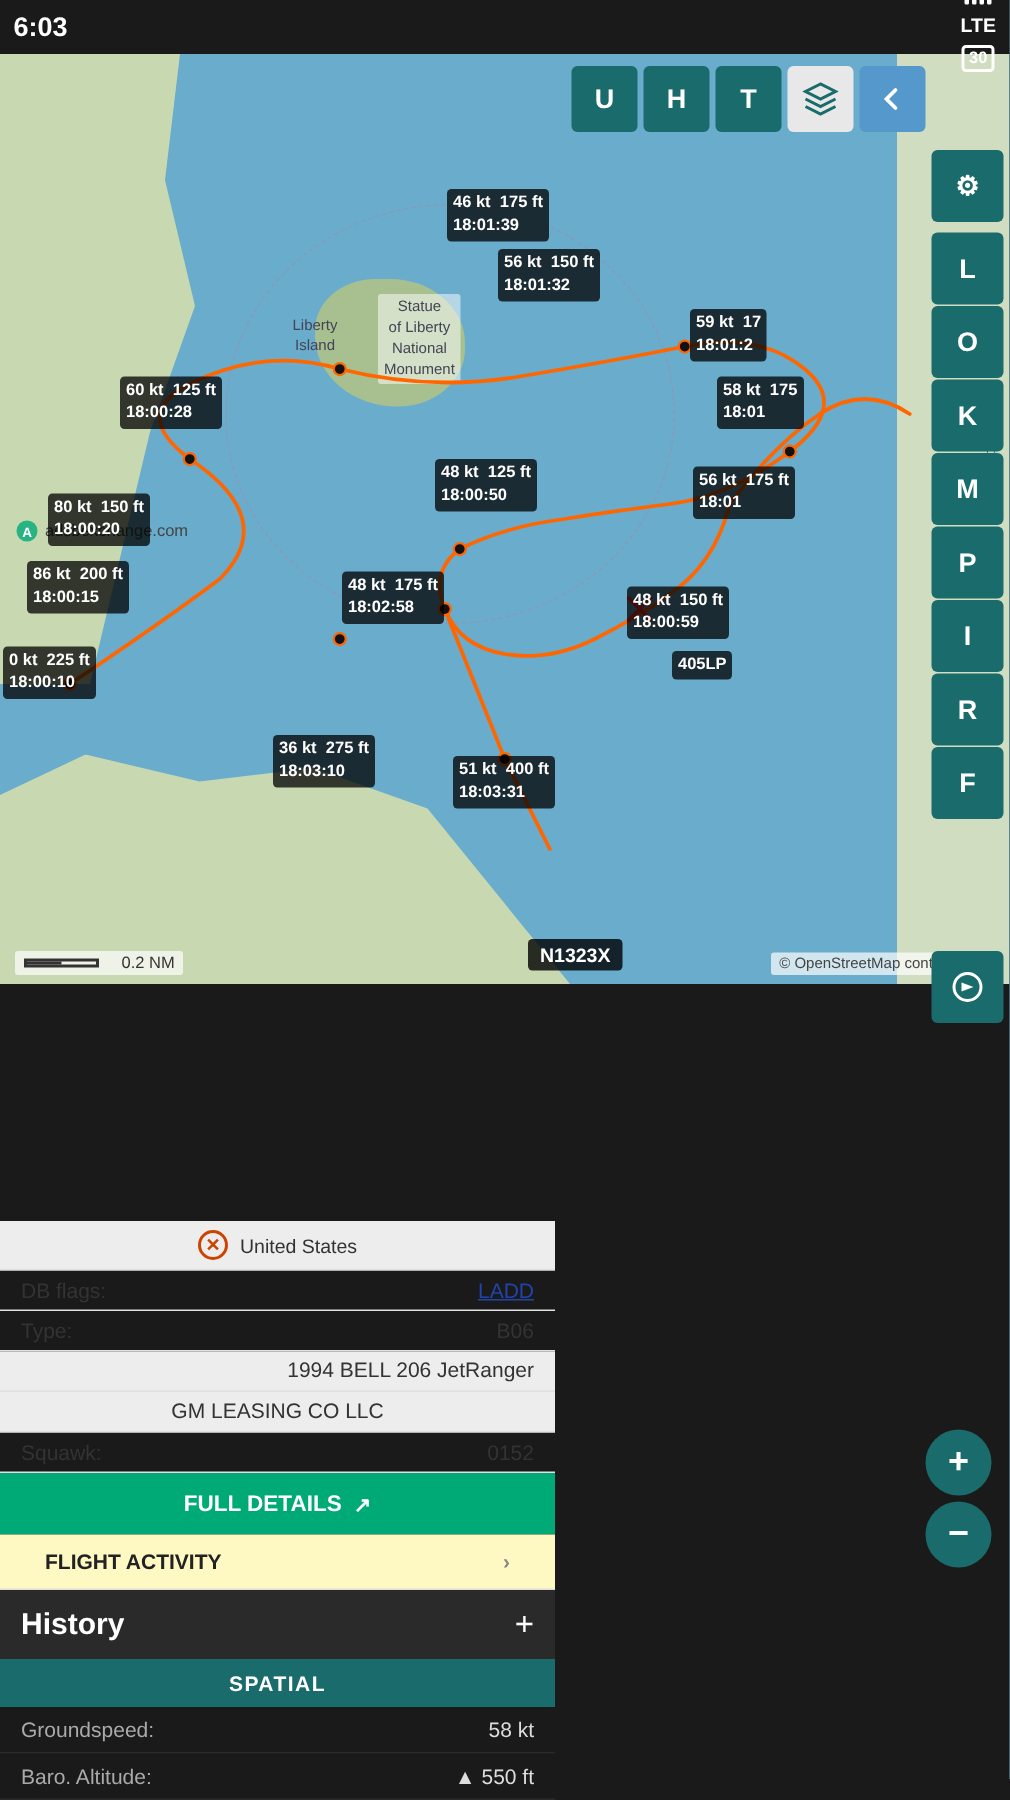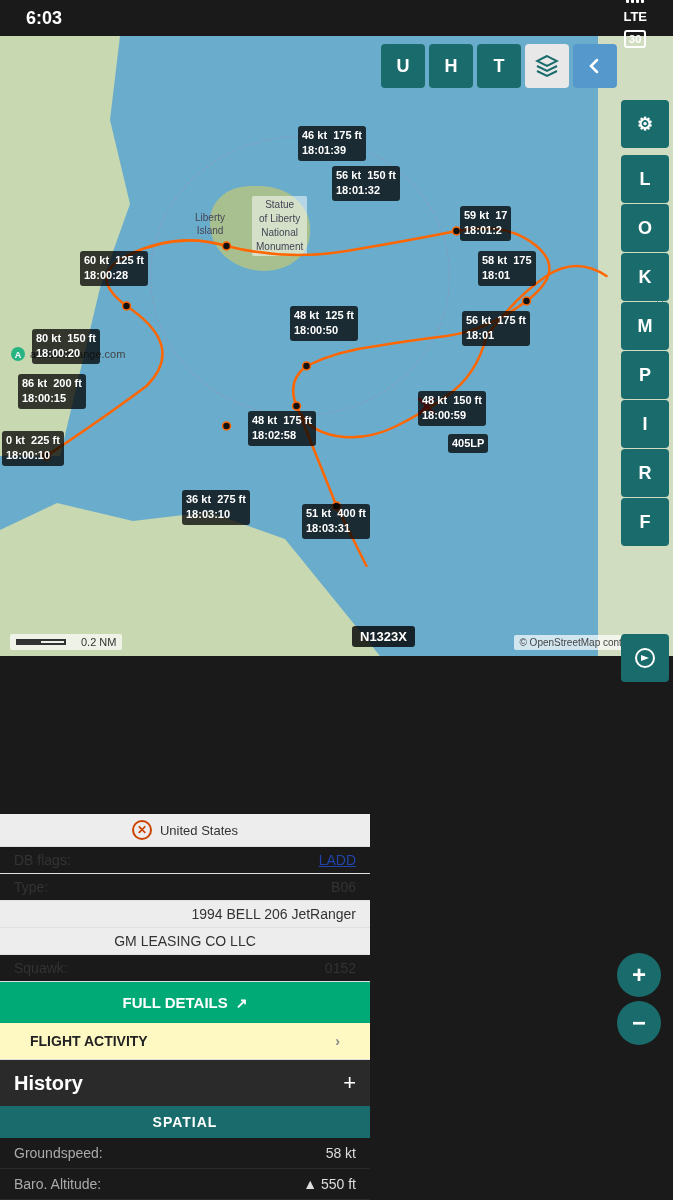--- a/index.html
+++ b/index.html
@@ -14,21 +14,21 @@
 
     
     .status-bar {
       position: absolute;
       top: 0; left: 0; right: 0;
       height: 36px;
       background: #1a1a1a;
       display: flex;
       align-items: center;
       justify-content: space-between;
-      padding: 0 26px;
+      padding: 0 9px;
       z-index: 100;
       color: white;
     }
     .status-time {
       font-size: 18px;
       font-weight: 700;
       color: white;
     }
     .status-right {
       display: flex;
@@ -461,21 +461,21 @@
 
   <div class="flight-label" style="left:298px;top:90px;">46 kt&nbsp;&nbsp;175 ft<br>18:01:39</div>
   <div class="flight-label" style="left:332px;top:130px;">56 kt&nbsp;&nbsp;150 ft<br>18:01:32</div>
   <div class="flight-label" style="left:460px;top:170px;">59 kt&nbsp;&nbsp;17<br>18:01:2</div>
   <div class="flight-label" style="left:478px;top:215px;">58 kt&nbsp;&nbsp;175<br>18:01</div>
   <div class="flight-label" style="left:80px;top:215px;">60 kt&nbsp;&nbsp;125 ft<br>18:00:28</div>
   <div class="flight-label" style="left:290px;top:270px;">48 kt&nbsp;&nbsp;125 ft<br>18:00:50</div>
   <div class="flight-label" style="left:462px;top:275px;">56 kt&nbsp;&nbsp;175 ft<br>18:01</div>
   <div class="flight-label" style="left:32px;top:293px;">80 kt&nbsp;&nbsp;150 ft<br>18:00:20</div>
   <div class="flight-label" style="left:18px;top:338px;">86 kt&nbsp;&nbsp;200 ft<br>18:00:15</div>
-  <div class="flight-label" style="left:228px;top:375px;margin-left:20px;">48 kt&nbsp;&nbsp;175 ft<br>18:02:58</div>
+  <div class="flight-label" style="left:228px;top:345px;">48 kt&nbsp;&nbsp;175 ft<br>18:02:58</div>
   <div class="flight-label" style="left:418px;top:355px;">48 kt&nbsp;&nbsp;150 ft<br>18:00:59</div>
   <div class="flight-label" style="left:2px;top:395px;">0 kt&nbsp;&nbsp;225 ft<br>18:00:10</div>
   <div class="flight-label" style="left:182px;top:422px;margin-top:32px;">36 kt&nbsp;&nbsp;275 ft<br>18:03:10</div>
   <div class="flight-label" style="left:302px;top:468px;">51 kt&nbsp;&nbsp;400 ft<br>18:03:31</div>
   <div class="flight-label" style="left:448px;top:398px;">405LP</div>
 
   <div class="tail-number" style="left:352px;top:548px;">N1323X</div>
 
   <div class="scale-bar">
     <div style="width:50px;height:6px;border:2px solid #333;border-right:2px solid #333;position:relative;">

